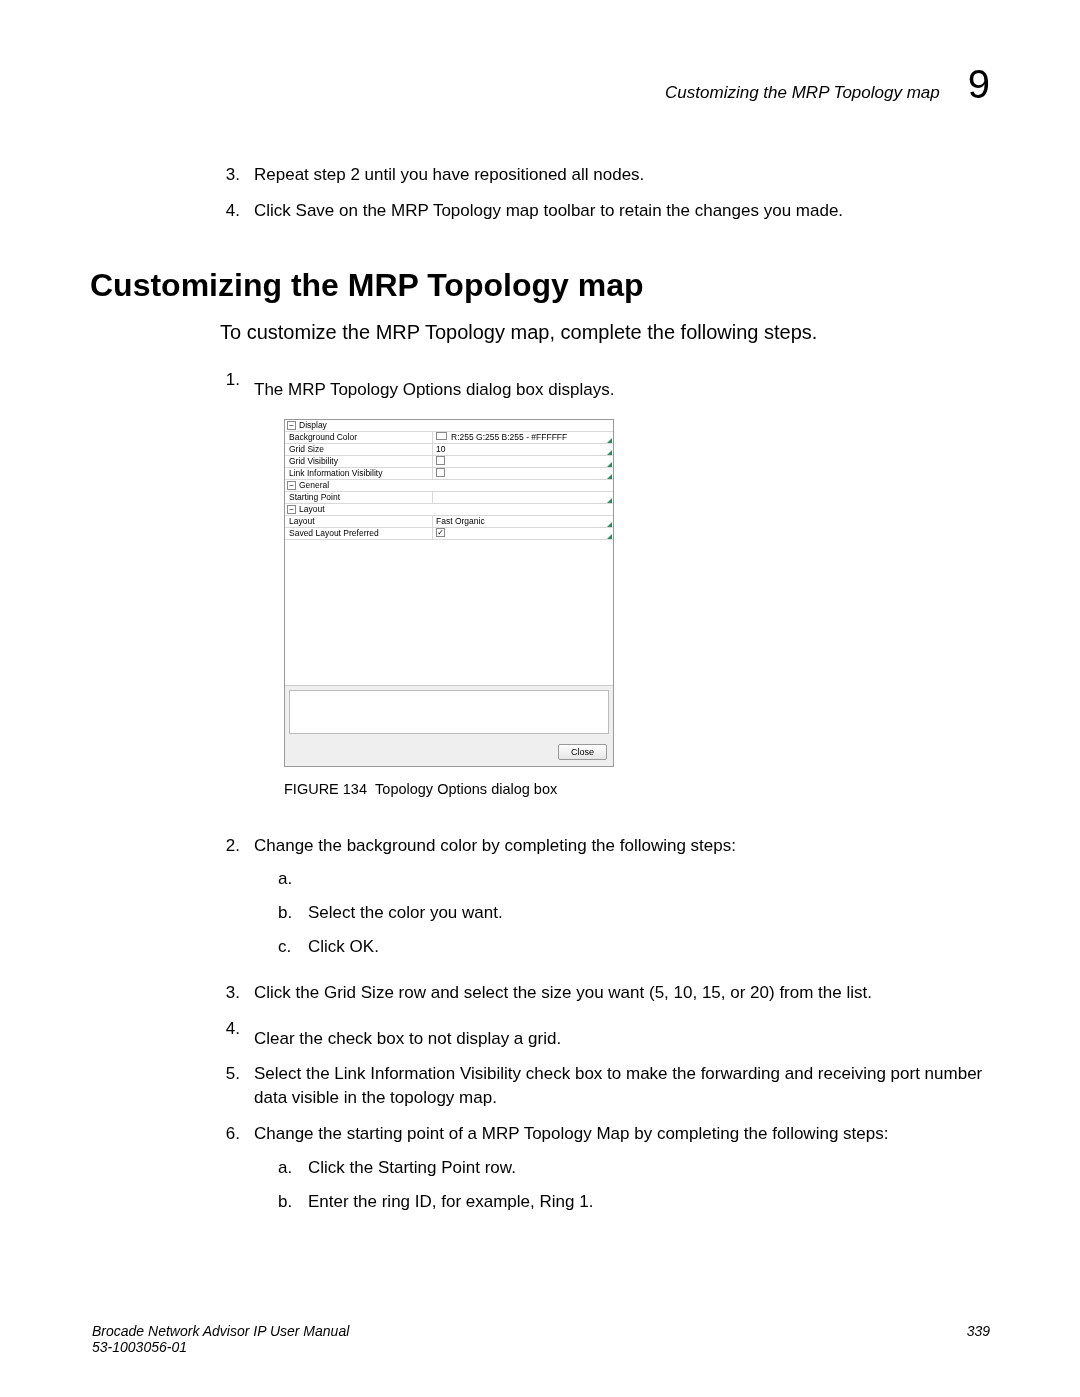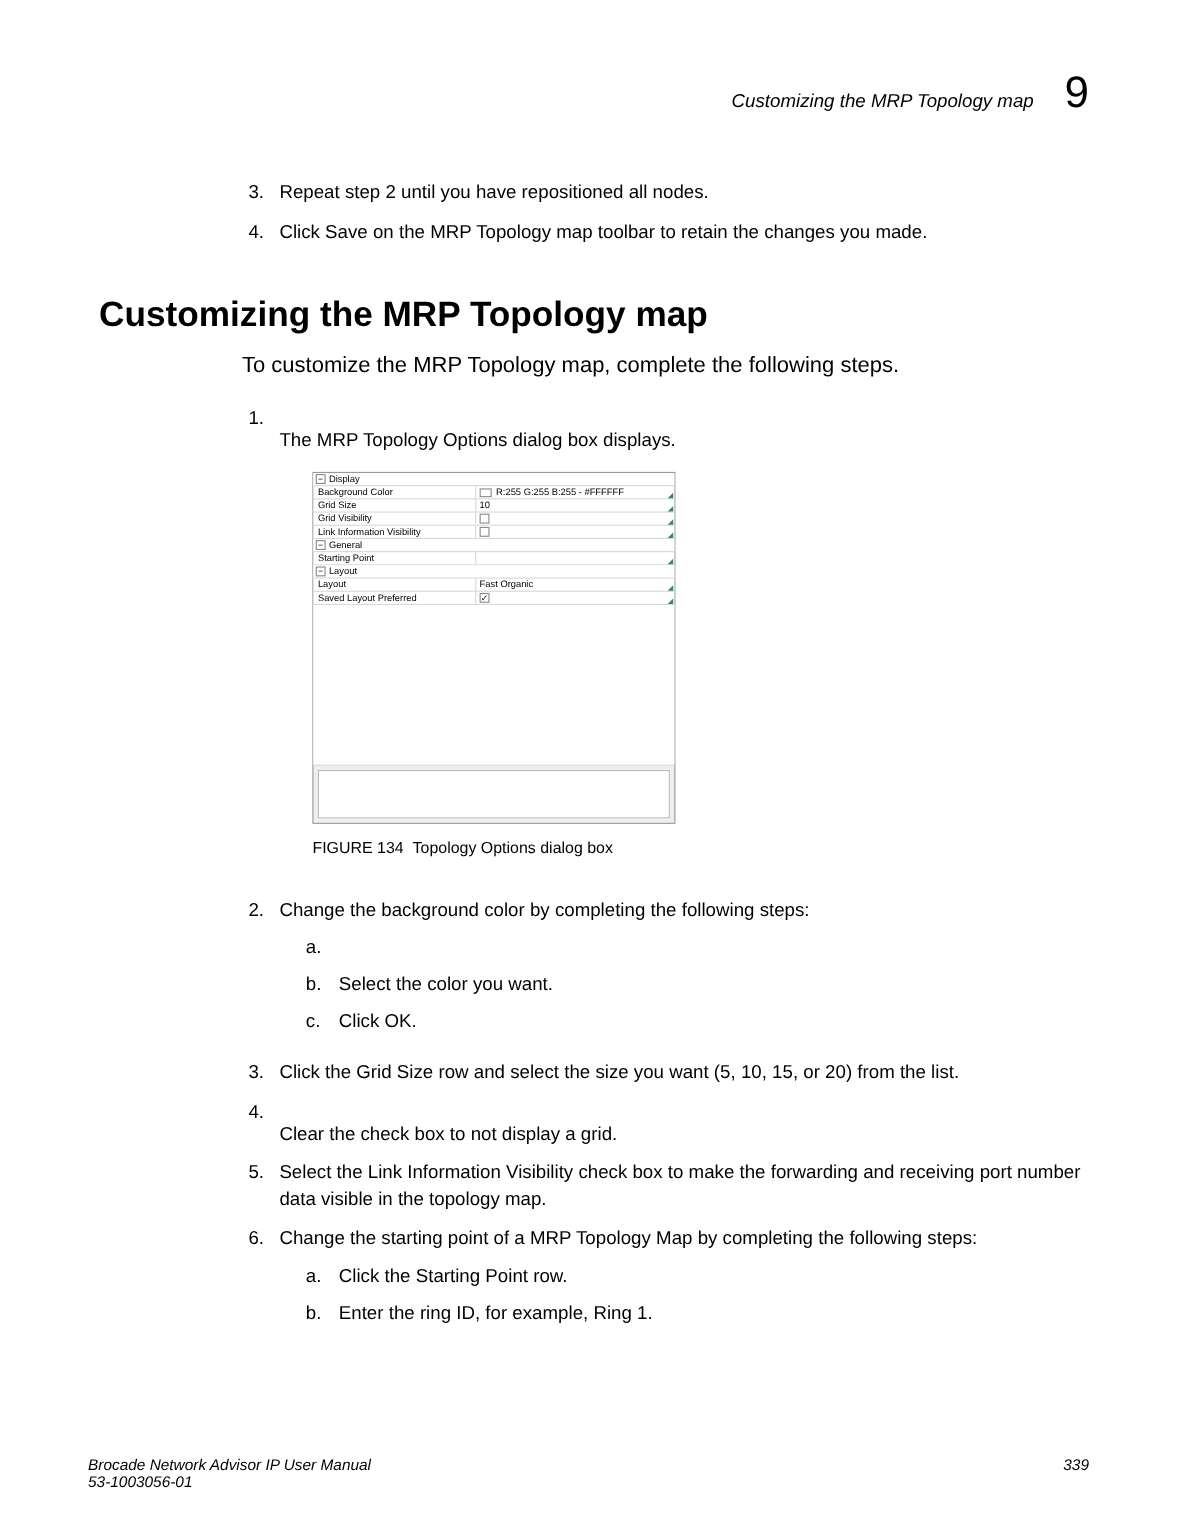--- a/index.html
+++ b/index.html
@@ -31,21 +31,21 @@
   .step-list { list-style: none; }
   .step-item {
     display: flex;
     gap: 14px;
     font-size: 17px;
     margin-bottom: 12px;
     line-height: 1.4;
   }
   .step-num { min-width: 20px; text-align: right; }
   .step-body { flex: 1; }
-  .step-sub { margin-top: 20px; }
+  .step-sub { margin-top: 10px; }
   .bold { font-weight: 400; }
   .h1 {
     font-size: 32px;
     font-weight: 700;
     margin: 44px 0 14px 0;
   }
   .intro {
     font-size: 20px;
     margin-bottom: 22px;
     line-height: 1.4;
@@ -96,21 +96,21 @@
     padding-left: 4px;
     border-right: 1px solid #d8d8d8;
     height: 100%;
     display: flex;
     align-items: center;
   }
   .dlg-val-col {
     flex: 1;
     padding-left: 3px;
     display: flex;
-    align-items: center;
+    align-items: flex-start;
     gap: 4px;
     position: relative;
     height: 100%;
   }
   .dlg-tri {
     position: absolute;
     right: 1px; bottom: 0;
     width: 0; height: 0;
     border-left: 5px solid transparent;
     border-bottom: 5px solid #2e8b57;
@@ -148,21 +148,21 @@
   }
   .fig-cap {
     font-size: 14.5px;
     margin: 12px 0 22px 30px;
   }
   .fig-cap .bold { font-weight: 400; margin-top: 40px; }
 
   .footer {
     position: absolute;
     bottom: 42px;
-    left: 80px; right: 90px;
+    left: 92px; right: 90px;
     display: flex;
     justify-content: space-between;
     font-style: italic;
     font-size: 14px;
     color: #000;
   }
   .footer-right { font-style: italic; }
 </style>
 </head>
 <body>
@@ -274,20 +274,23 @@
                 <div class="dlg-label-col">Saved Layout Preferred</div>
                 <div class="dlg-val-col">
                   <span class="chk">✓</span>
                   <span class="dlg-tri"></span>
                 </div>
               </div>
 
               <div class="dlg-blank"></div>
             </div>
             <div class="dlg-textarea"></div>
+            <div class="dlg-footer">
+              <button class="dlg-close-btn">Close</button>
+            </div>
           </div>
         </div>
 
         <div class="fig-cap">
           <span class="bold">FIGURE 134</span>&nbsp;&nbsp;<span class="bold">Topology Options dialog box</span>
         </div>
       </div>
     </li>
 
     <li class="step-item">

